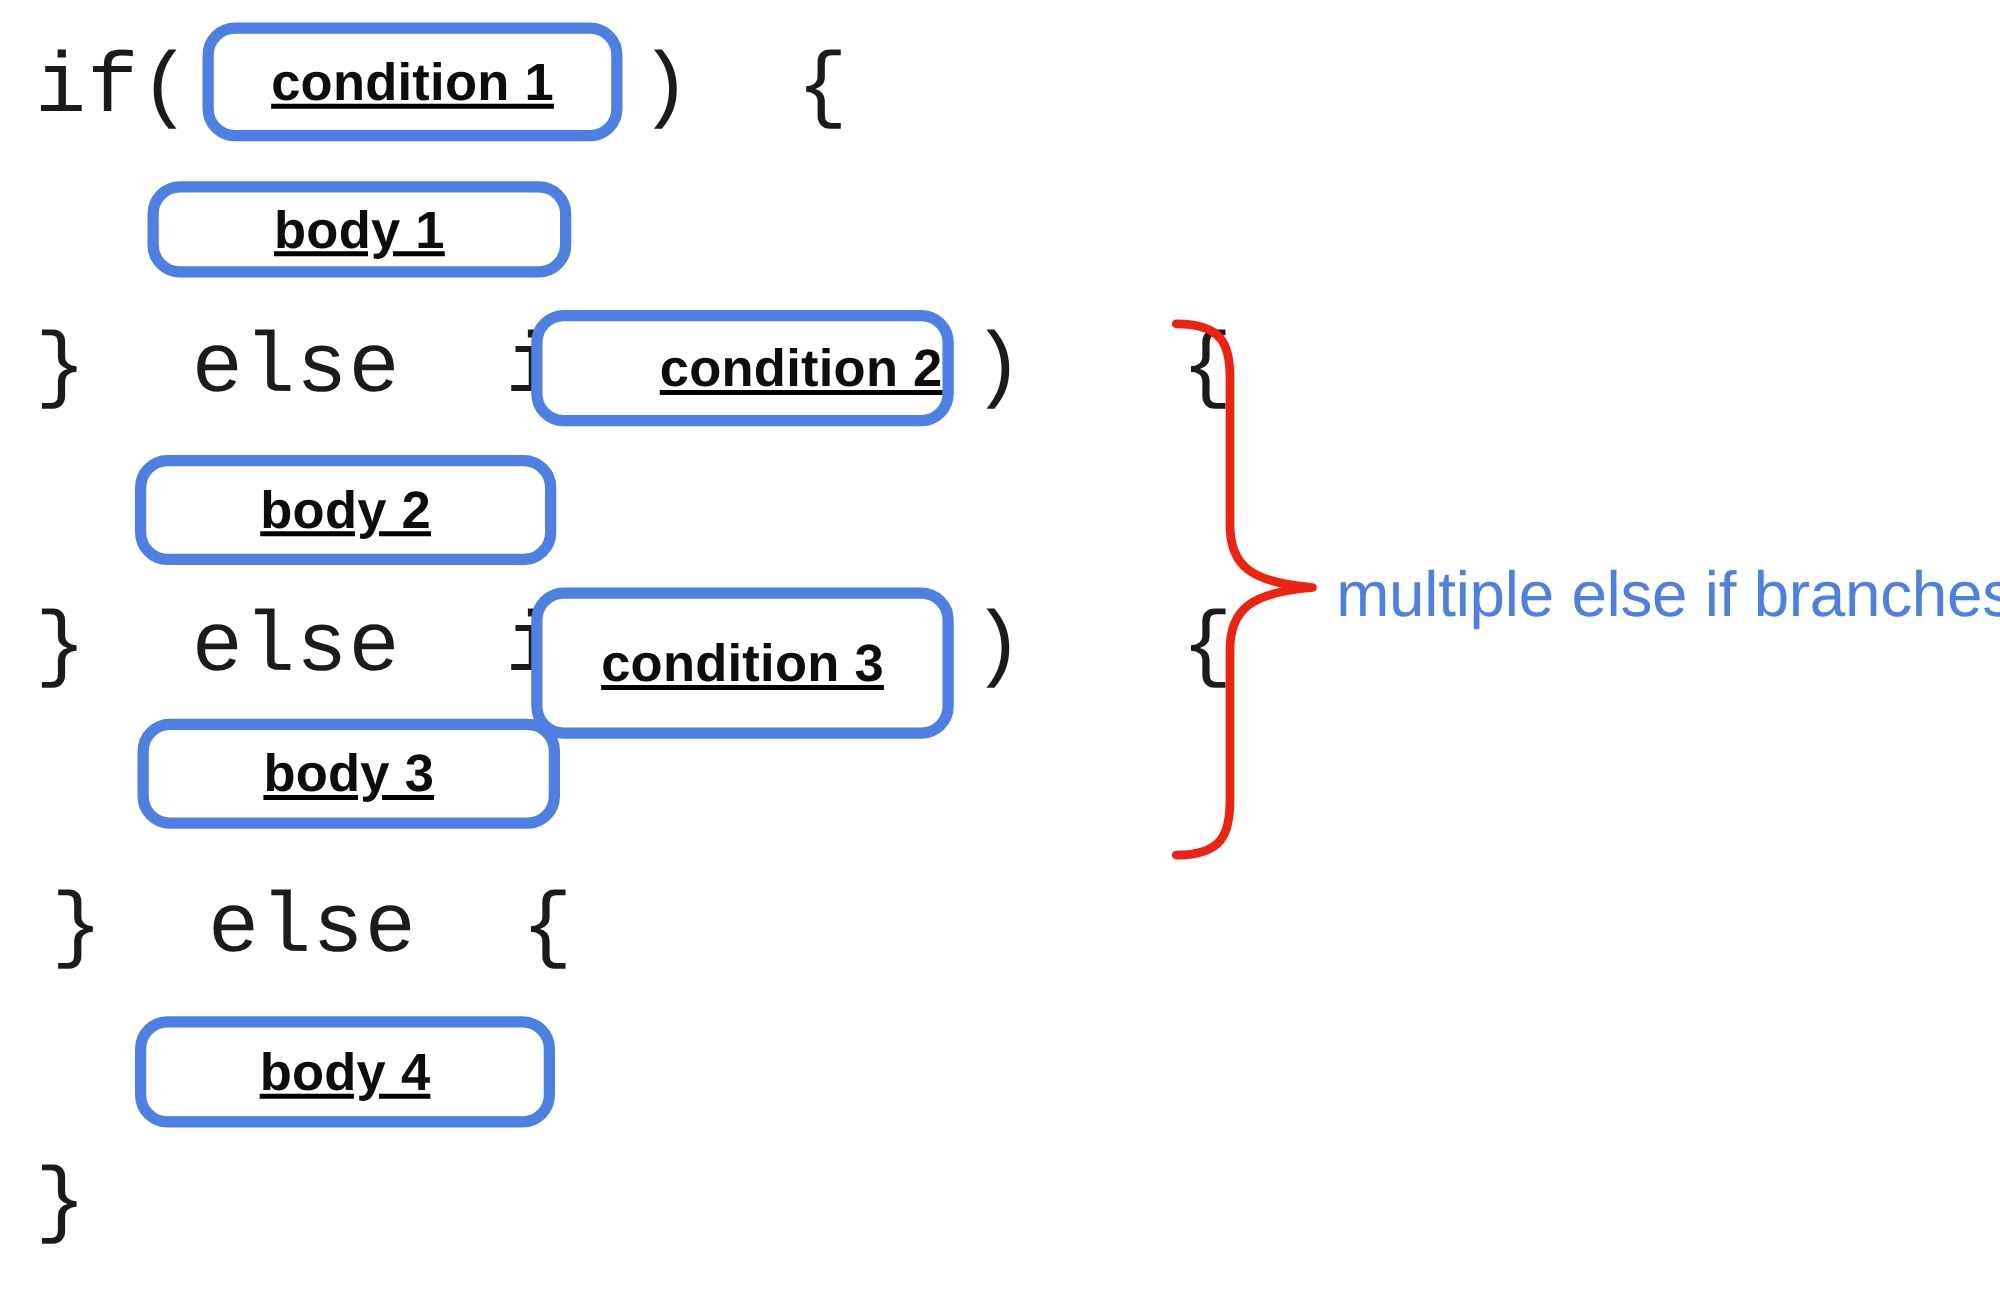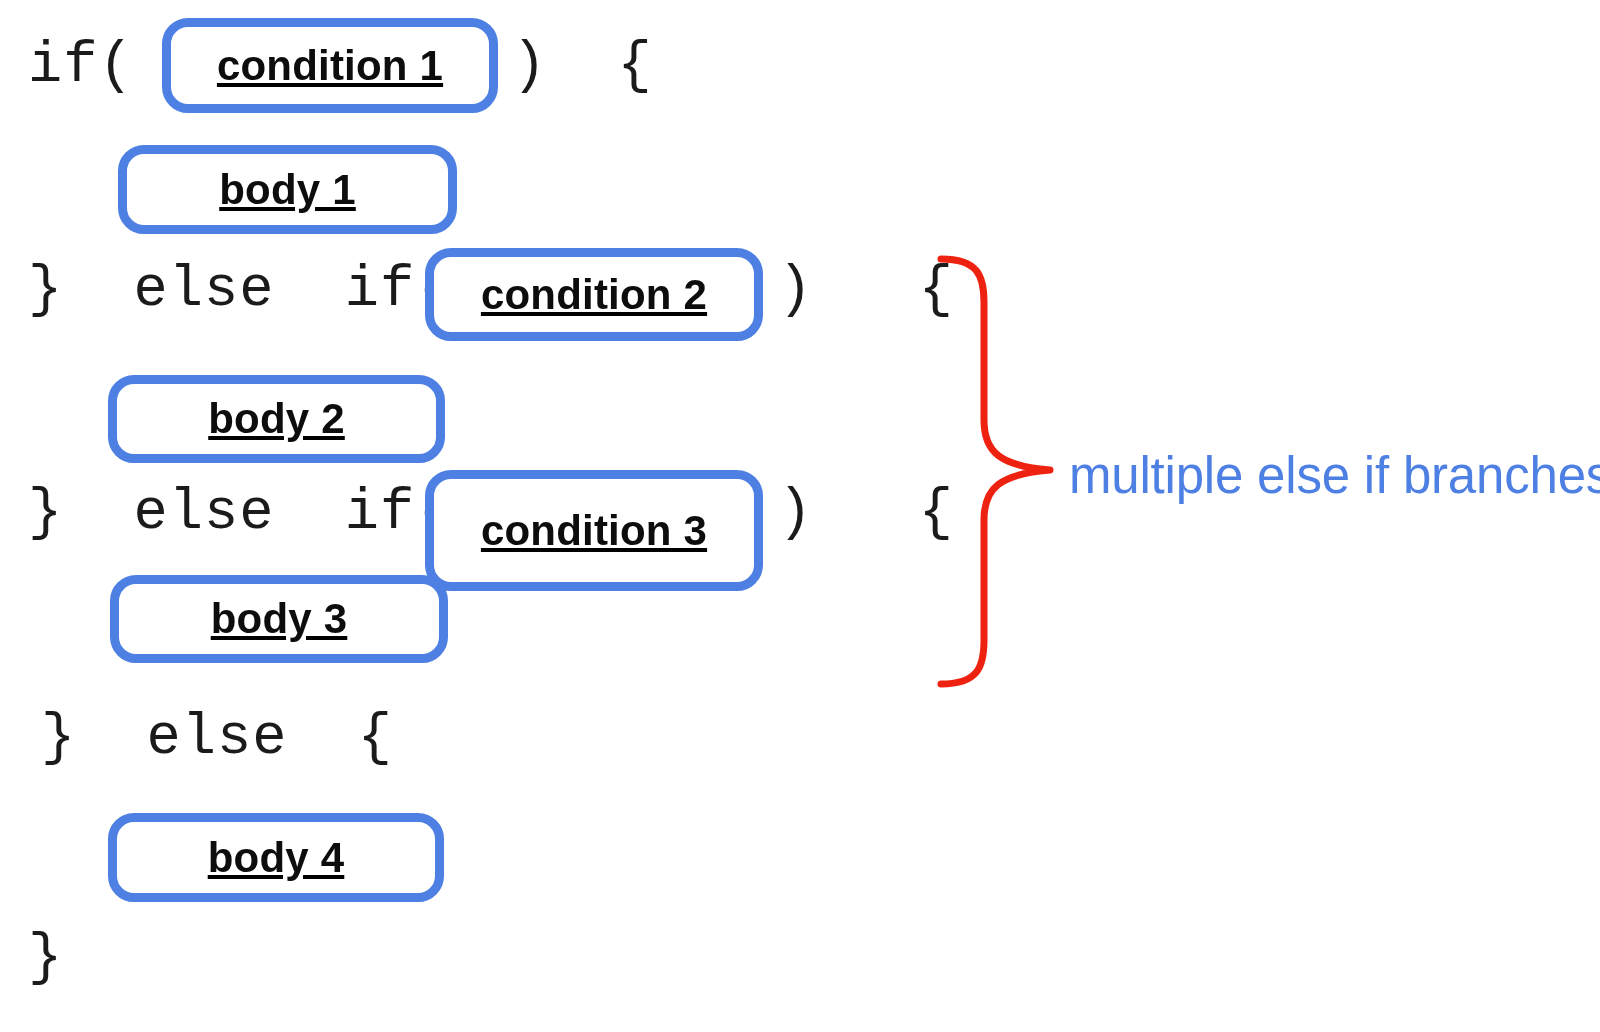--- a/index.html
+++ b/index.html
@@ -20,21 +20,21 @@
     position: relative;
     width: 1600px;
     height: 1032px;
     background: #ffffff;
   }
 
   
   .code {
     position: absolute;
     font-family: "Liberation Mono", "DejaVu Sans Mono", monospace;
-    font-size: 57px;
+    font-size: 68px;
     line-height: 1;
     color: #1b1b1b;
     white-space: pre;
     letter-spacing: 1px;
   }
 
   
   .slot {
     position: absolute;
     box-sizing: border-box;
@@ -81,33 +81,33 @@
 <div id="canvas">
 
   <div class="code" style="left: 28px; top: 38px; color: rgb(27, 27, 27);">if(</div>
 
   <div class="slot" style="left: 162px; top: 18px; width: 336px; height: 95px; border-color: rgb(78, 128, 228);">
     <span class="slot-label">condition 1</span>
   </div>
 
   <div class="code" style="left: 512px; top: 38px; color: rgb(27, 27, 27);">)  {</div>
 
-  <div class="slot" style="left: 118px; top: 145px; width: 339px; height: 89px; border-color: rgb(78, 128, 228);">
+  <div class="slot" style="left: 118px; top: 145px; width: 339px; height: 77px; border-color: rgb(78, 128, 228);">
     <span class="slot-label">body 1</span>
   </div>
 
   <div class="code" style="left: 28px; top: 262px; color: rgb(27, 27, 27);">}  else  if(</div>
 
-  <div class="slot" style="left: 425px; top: 248px; width: 338px; height: 93px; border-color: rgb(78, 128, 228);">
+  <div class="slot" style="left: 425px; top: 248px; width: 338px; height: 93px; border-color: rgb(78, 128, 228); justify-content: flex-end;">
     <span class="slot-label">condition 2</span>
   </div>
 
   <div class="code" style="left: 778px; top: 262px; color: rgb(27, 27, 27);">)   {</div>
 
-  <div class="slot" style="left: 108px; top: 375px; width: 337px; height: 88px; border-color: rgb(78, 128, 228);">
+  <div class="slot" style="left: 108px; top: 364px; width: 337px; height: 88px; border-color: rgb(78, 128, 228);">
     <span class="slot-label">body 2</span>
   </div>
 
   <div class="code" style="left: 28px; top: 485px; color: rgb(27, 27, 27);">}  else  if(</div>
 
   <div class="slot" style="left: 425px; top: 470px; width: 338px; height: 121px; border-color: rgb(78, 128, 228);">
     <span class="slot-label">condition 3</span>
   </div>
 
   <div class="code" style="left: 778px; top: 485px; color: rgb(27, 27, 27);">)   {</div>

